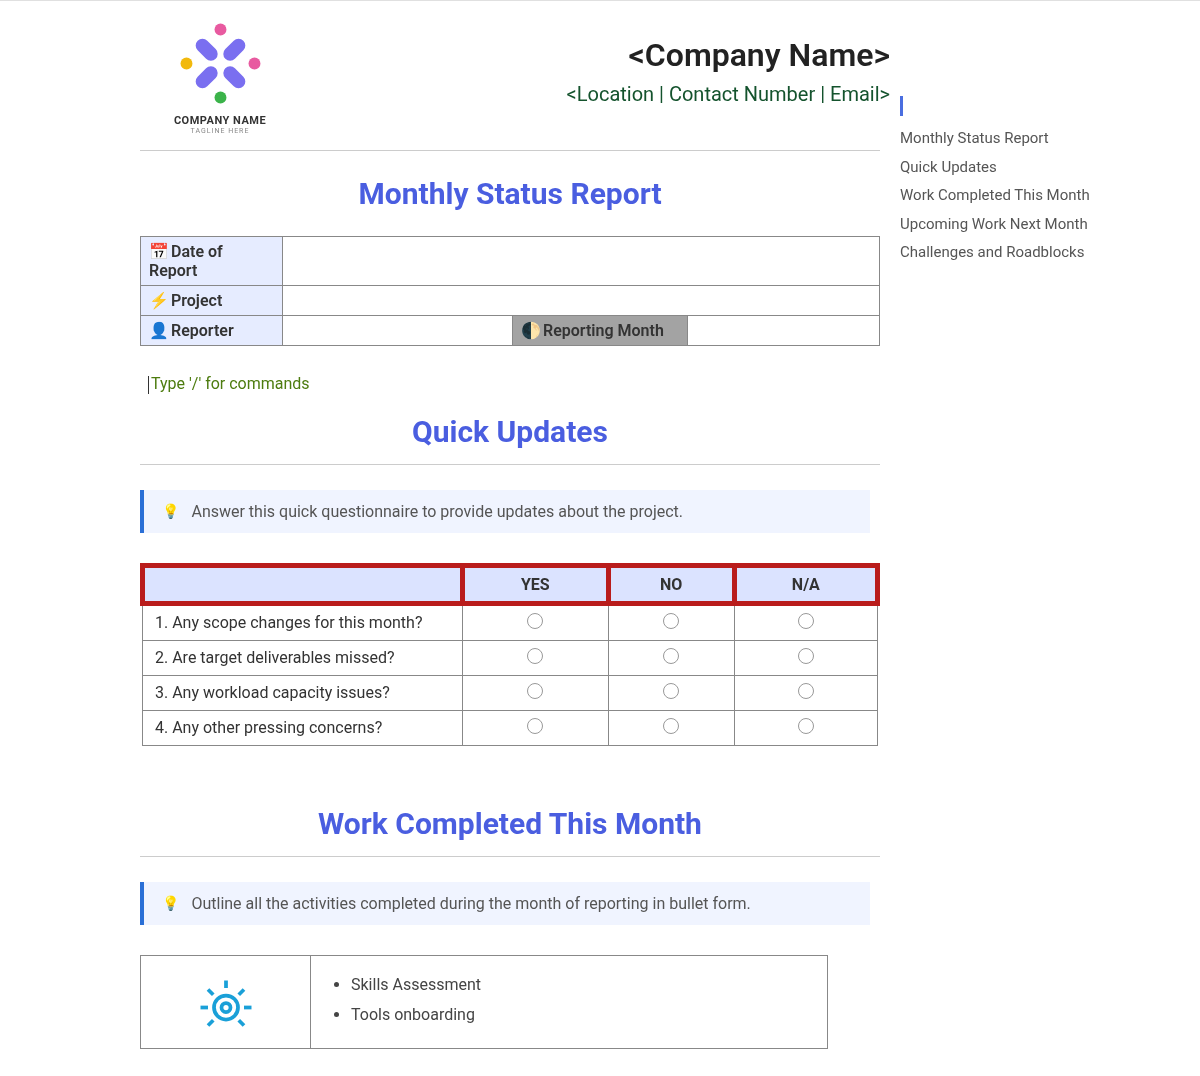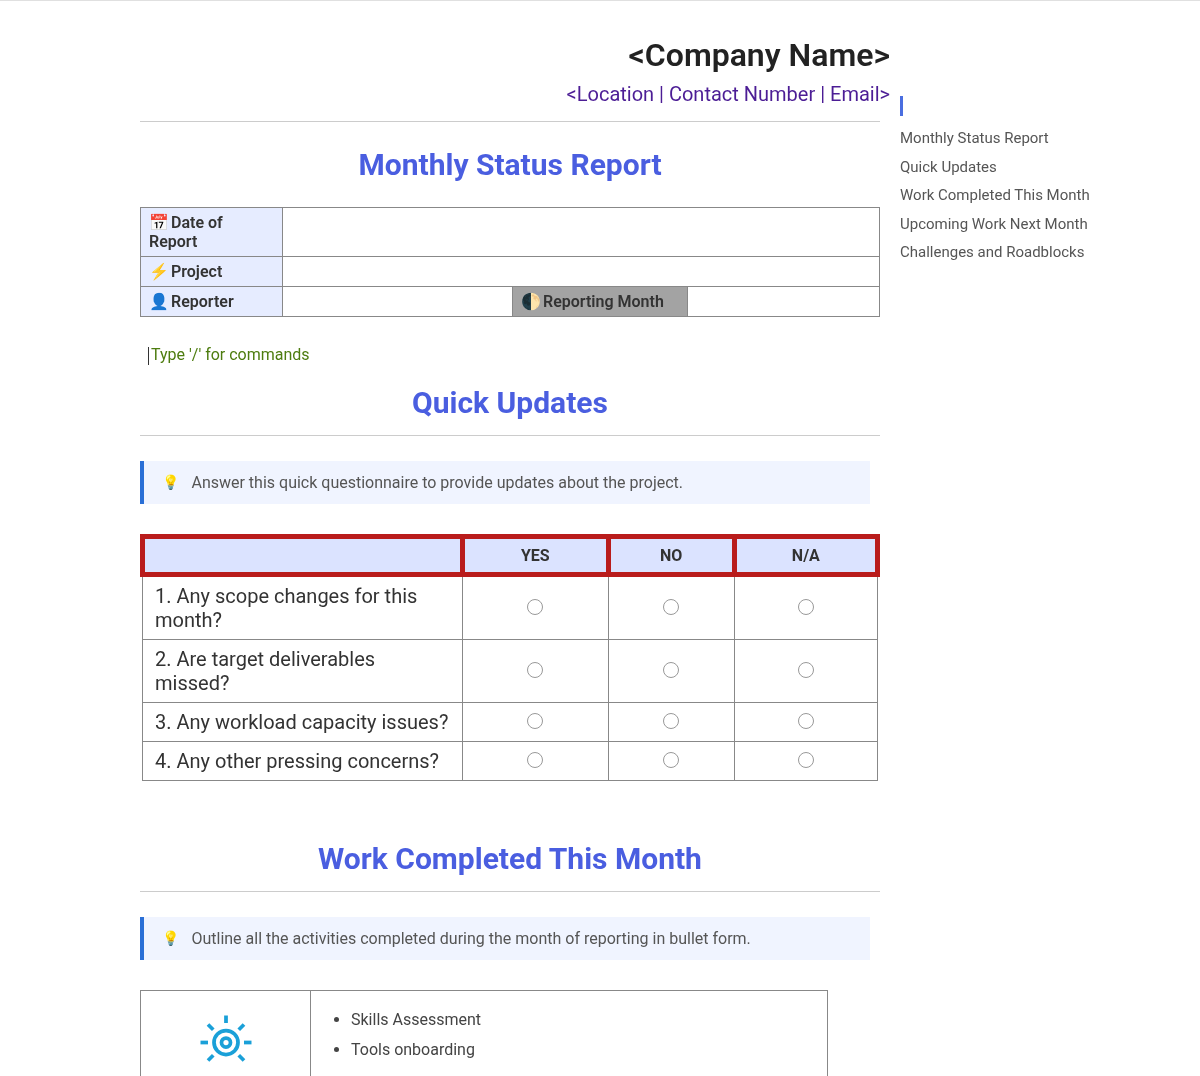--- a/index.html
+++ b/index.html
@@ -42,21 +42,21 @@
     align-items: flex-start;
     gap: 80px;
     margin-bottom: 10px;
   }
   .logo-wrap { text-align: center; width: 160px; }
   .logo-svg { width: 85px; height: 85px; margin: 0 auto 4px; }
   .logo-label { font-size: 11px; font-weight: 700; color:#333; letter-spacing:0.5px; }
   .logo-tag { font-size: 7px; color:#888; letter-spacing:1px; }
   .header-text { flex:1; text-align:right; padding-top: 15px; }
   .company-name { font-size: 32px; font-weight: 600; color:#222; margin-bottom:8px; }
-  .company-sub { font-size: 20px; color:#4c1d95; }
+  .company-sub { font-size: 20px; color:#14532d; }
 
   hr.sep { border:none; border-top:1px solid #ccc; margin: 15px 0 25px; width: 740px; }
 
   h2.section-title {
     color: #4a5ee0;
     font-size: 30px;
     font-weight: 700;
     text-align: center;
     margin: 10px 0 25px;
     width: 740px;
@@ -119,21 +119,21 @@
     background: #dbe3ff;
     border: 5px solid #b91c1c;
     padding: 7px;
     font-weight: 700;
     font-size: 16px;
   }
   table.quest th.q { width: 320px; }
   table.quest td {
     border: 1px solid #888;
     padding: 7px 12px;
-    font-size: 20px;
+    font-size: 16px;
     text-align:center;
     color:#333;
   }
   table.quest td.qtext { text-align:left; }
   .radio {
     display:inline-block;
     width:16px; height:16px;
     border:1.5px solid #999;
     border-radius:50%;
   }
@@ -153,20 +153,36 @@
   ul.bullets { list-style: disc; padding-left: 22px; line-height:1.9; color:#444;}
   .gear-svg { width:80px; height:60px; }
 </style>
 </head>
 <body>
 
 <div class="page">
   <div class="main">
 
     <div class="header">
+      <div class="logo-wrap">
+        <svg class="logo-svg" viewBox="0 0 100 100">
+          <g transform="translate(50,50)">
+            <rect x="-8" y="-38" width="16" height="30" rx="8" fill="#7a6ff0" transform="rotate(45)"></rect>
+            <rect x="-8" y="-38" width="16" height="30" rx="8" fill="#7a6ff0" transform="rotate(135)"></rect>
+            <rect x="-8" y="-38" width="16" height="30" rx="8" fill="#7a6ff0" transform="rotate(225)"></rect>
+            <rect x="-8" y="-38" width="16" height="30" rx="8" fill="#7a6ff0" transform="rotate(315)"></rect>
+            <circle cx="0" cy="-40" r="7" fill="#e85aa0"></circle>
+            <circle cx="40" cy="0" r="7" fill="#e85aa0"></circle>
+            <circle cx="0" cy="40" r="7" fill="#3bb34a"></circle>
+            <circle cx="-40" cy="0" r="7" fill="#f2b90c"></circle>
+          </g>
+        </svg>
+        <div class="logo-label">COMPANY NAME</div>
+        <div class="logo-tag">TAGLINE HERE</div>
+      </div>
       <div class="header-text">
         <div class="company-name">&lt;Company Name&gt;</div>
         <div class="company-sub">&lt;Location | Contact Number | Email&gt;</div>
       </div>
     </div>
 
     <hr class="sep">
 
     <h2 class="section-title">Monthly Status Report</h2>
 

